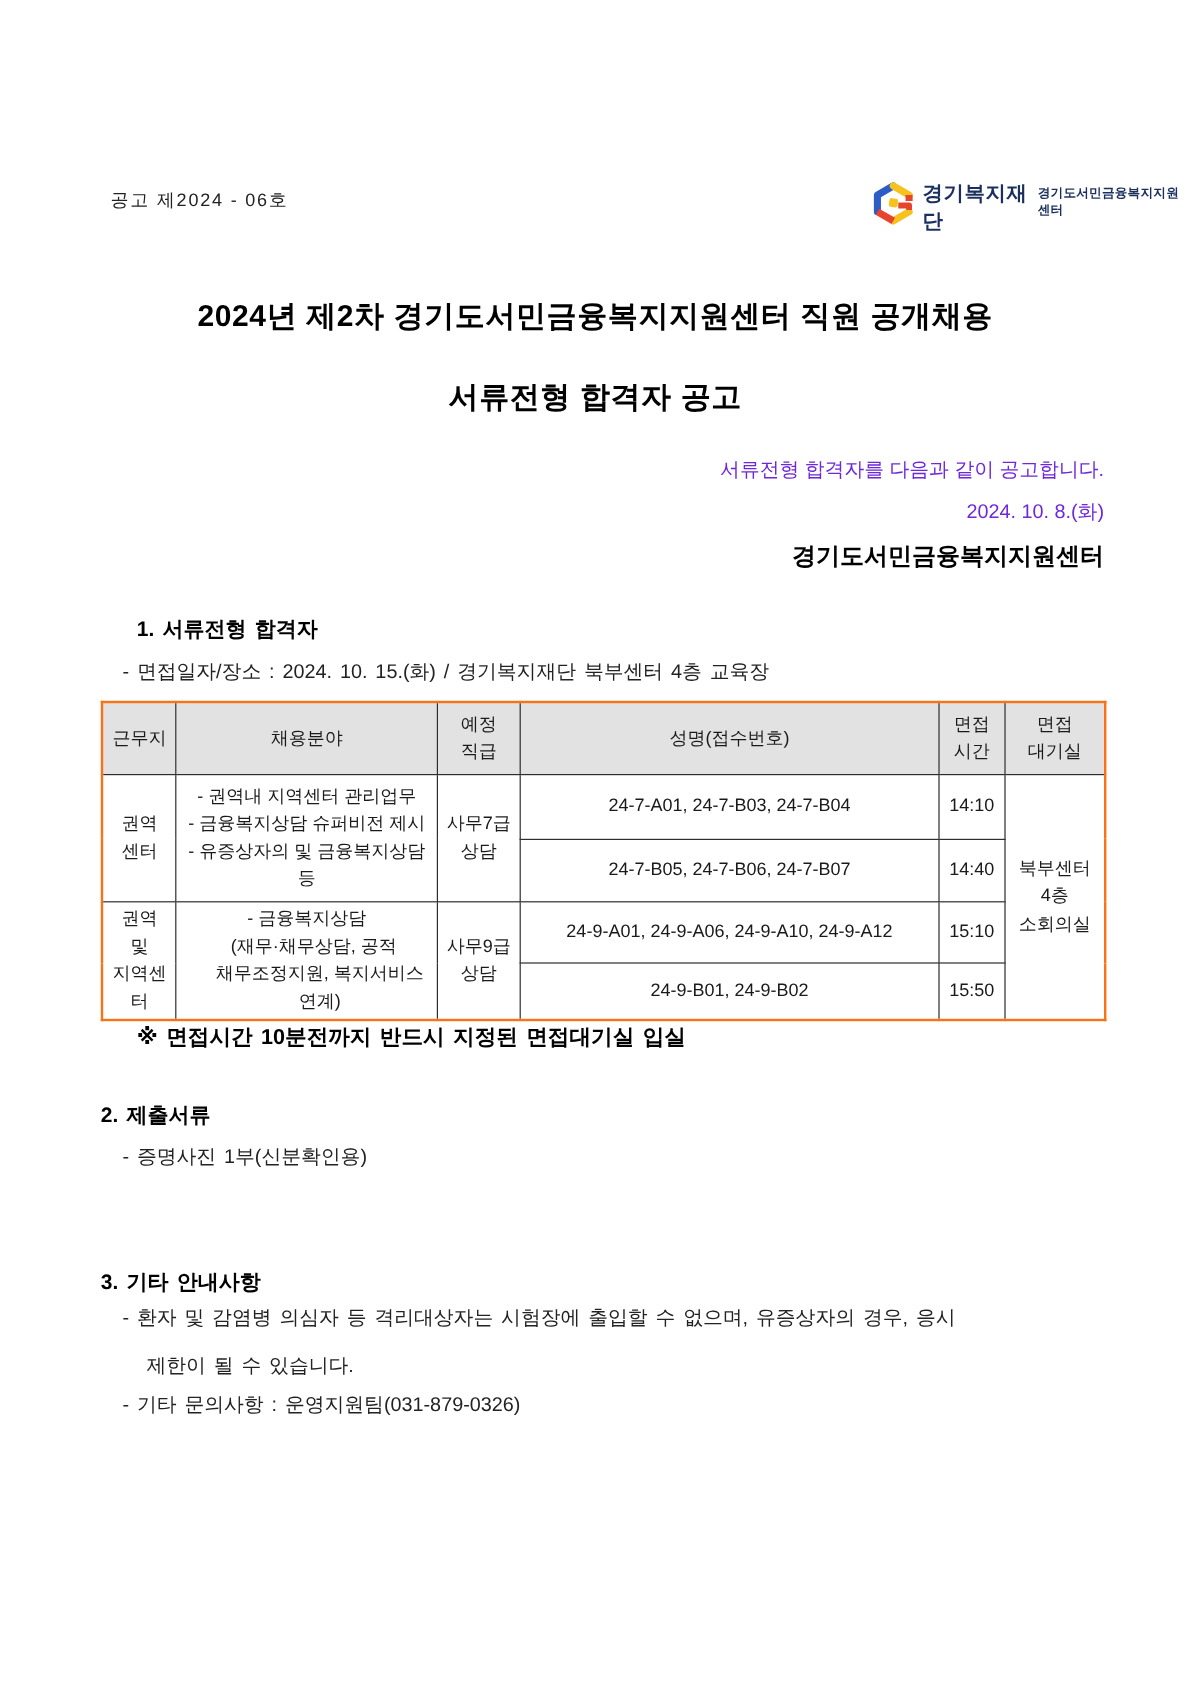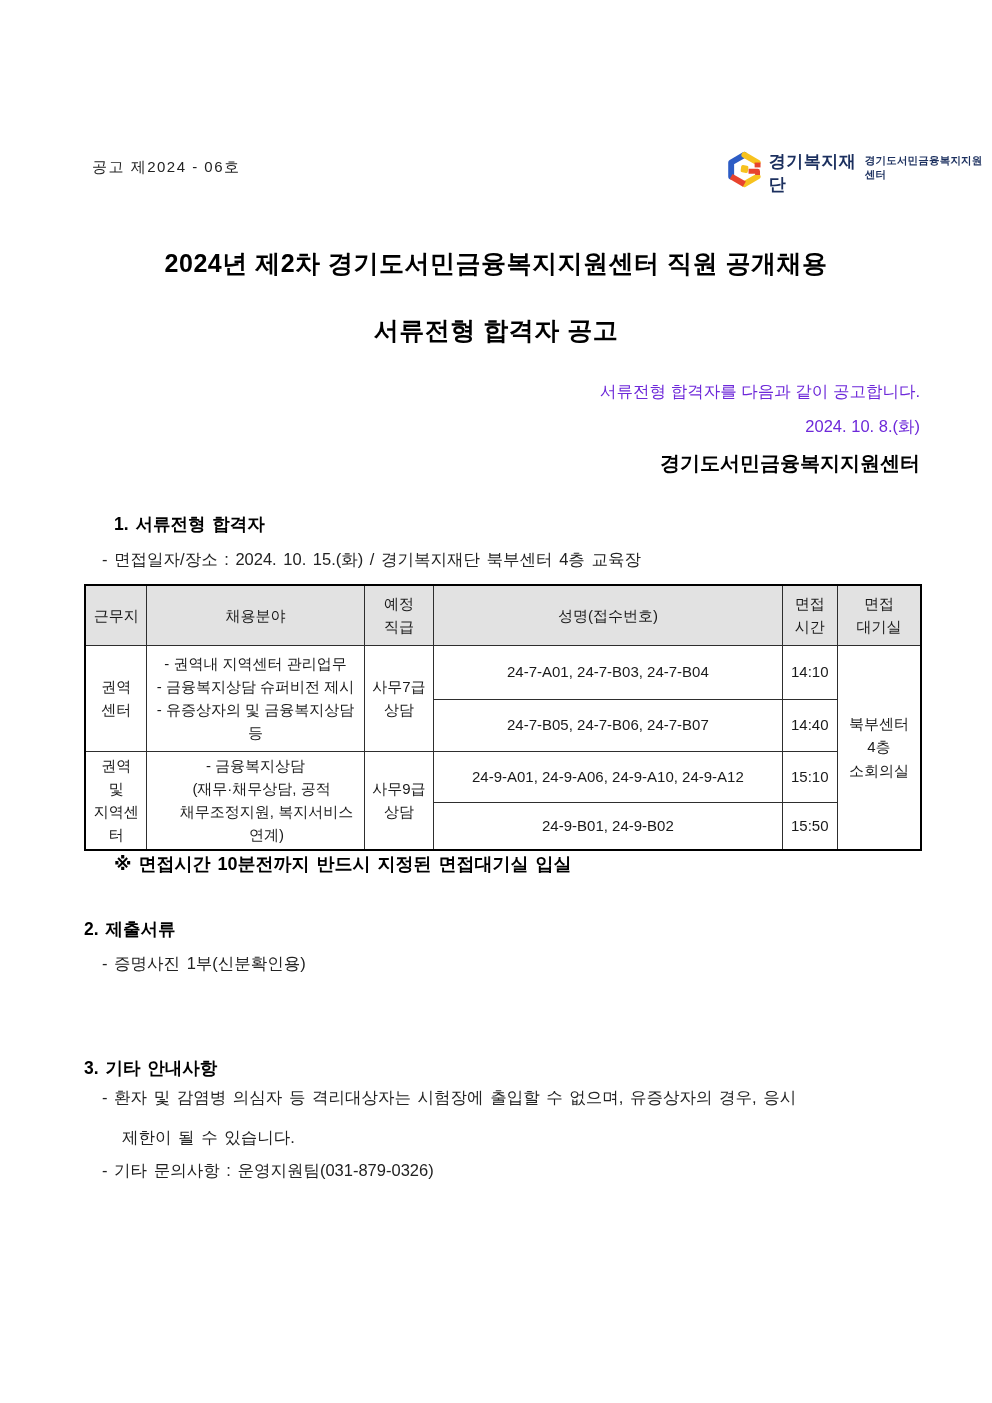--- a/index.html
+++ b/index.html
@@ -80,21 +80,21 @@
   }
   table.roster th, table.roster td {
     border: 1px solid #2e2e2e;
     font-size: 15px;
     color: #1a1a1a;
     text-align: center;
     vertical-align: middle;
     padding: 2px 4px;
     line-height: 1.55;
   }
-  table.roster { border: 2px solid #000000; }
+  table.roster { border: 2px solid #f97316; }
   table.roster thead th {
     background: #e2e2e2;
     font-weight: normal;
     height: 60px;
   }
   tr.row-a td { height: 54px; }
   tr.row-b td { height: 52px; }
   tr.row-c td { height: 44px; }
   tr.row-d td { height: 40px; }
   td.cell-field {

